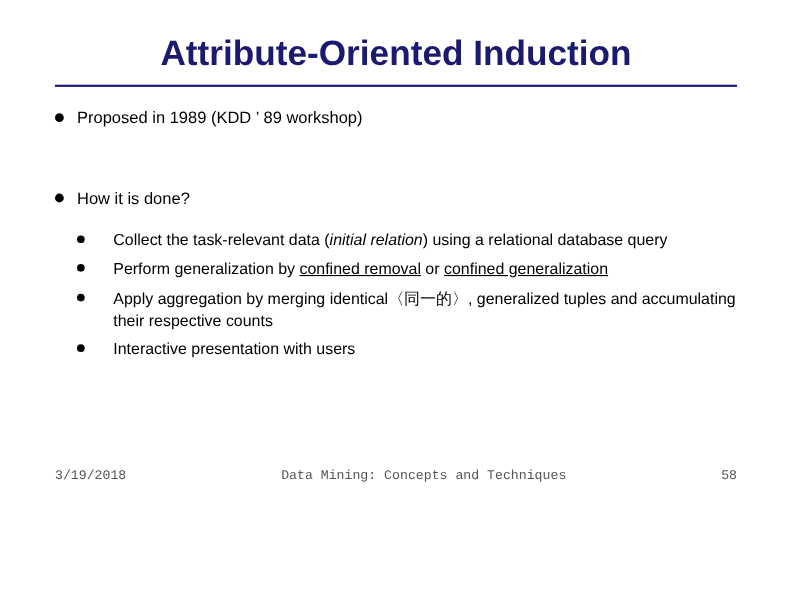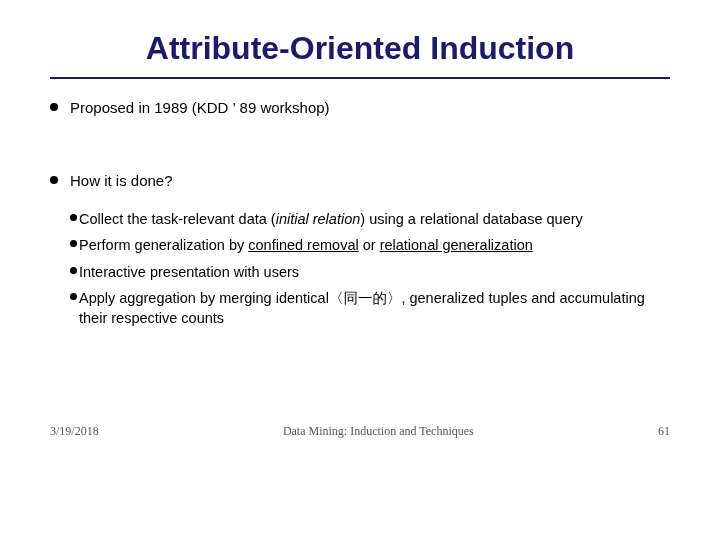--- a/index.html
+++ b/index.html
@@ -80,21 +80,21 @@
       display: flex;
       flex-direction: column;
       gap: 6px;
       margin-top: 6px;
       margin-left: 20px;
     }
 
     .sub-item {
       display: flex;
       align-items: flex-start;
-      gap: 2px;
+      gap: 26px;
       font-size: 14.5px;
       color: #000;
       font-family: Arial, sans-serif;
       line-height: 1.4;
     }
 
     .italic {
       font-style: italic;
     }
 
@@ -102,21 +102,21 @@
       text-decoration: underline;
     }
 
     .footer {
       display: flex;
       justify-content: space-between;
       align-items: flex-end;
       margin-top: 10px;
       font-size: 12px;
       color: #555;
-      font-family: Liberation Serif, serif;
+      font-family: Liberation Mono, monospace;
     }
 
     .bullet-text {
       flex: 1;
     }
   </style>
 </head>
 <body>
 
 <div class="slide">
@@ -141,41 +141,41 @@
         <div class="sub-item">
           <div class="sub-bullet-dot"></div>
           <div class="bullet-text">
             Collect the task-relevant data (<span class="italic">initial relation</span>) using a relational database query
           </div>
         </div>
 
         <div class="sub-item">
           <div class="sub-bullet-dot"></div>
           <div class="bullet-text">
-            Perform generalization by <span class="underline">confined removal</span> or <span class="underline">relational generalization</span>
+            Perform generalization by <span class="underline">confined removal</span> or <span class="underline">confined generalization</span>
+          </div>
+        </div>
+
+        <div class="sub-item">
+          <div class="sub-bullet-dot"></div>
+          <div class="bullet-text">
+            Apply aggregation by merging identical〈同一的〉, generalized tuples and accumulating their respective counts
           </div>
         </div>
 
         <div class="sub-item">
           <div class="sub-bullet-dot"></div>
           <div class="bullet-text">
             Interactive presentation with users
           </div>
         </div>
 
-        <div class="sub-item">
-          <div class="sub-bullet-dot"></div>
-          <div class="bullet-text">
-            Apply aggregation by merging identical〈同一的〉, generalized tuples and accumulating their respective counts
-          </div>
-        </div>
-
       </div>
     </div>
 
   </div>
 
   <div class="footer">
     <span>3/19/2018</span>
-    <span>Data Mining: Induction and Techniques</span>
-    <span>61</span>
+    <span>Data Mining: Concepts and Techniques</span>
+    <span>58</span>
   </div>
 </div>
 
 </body></html>

